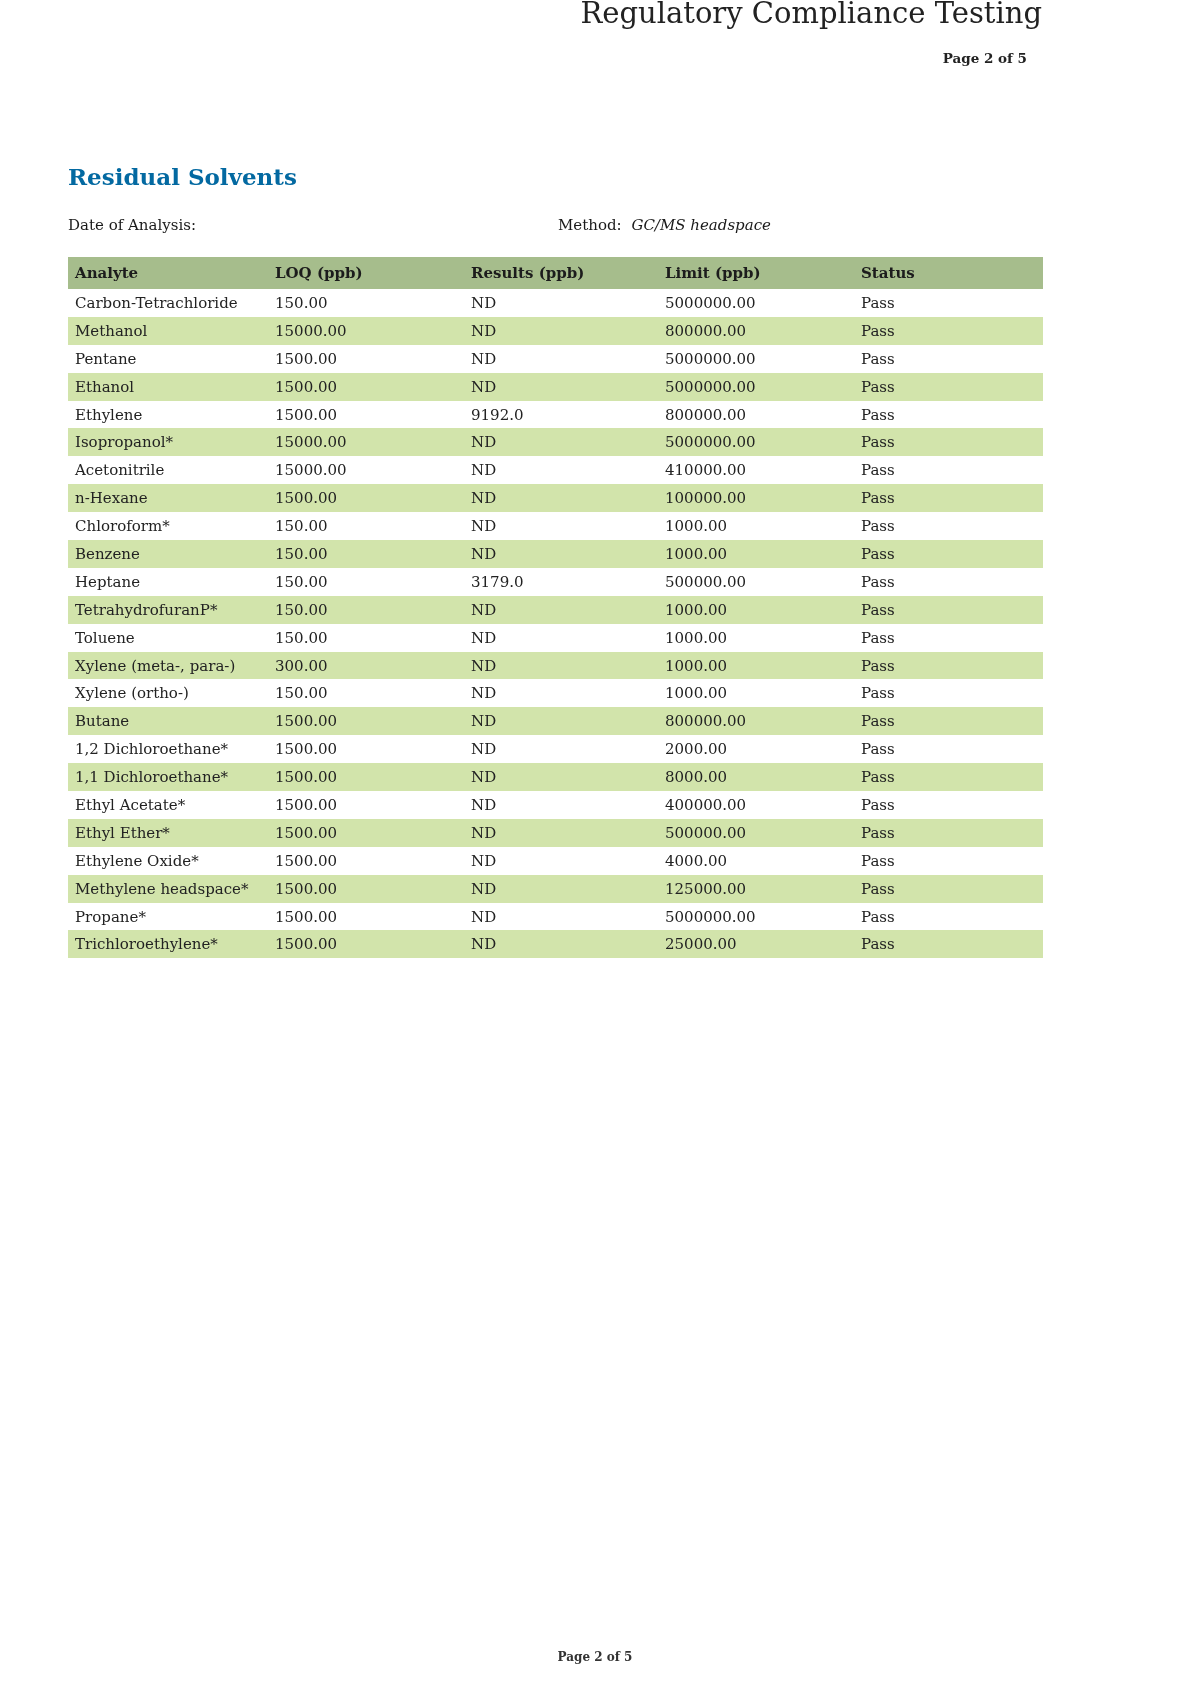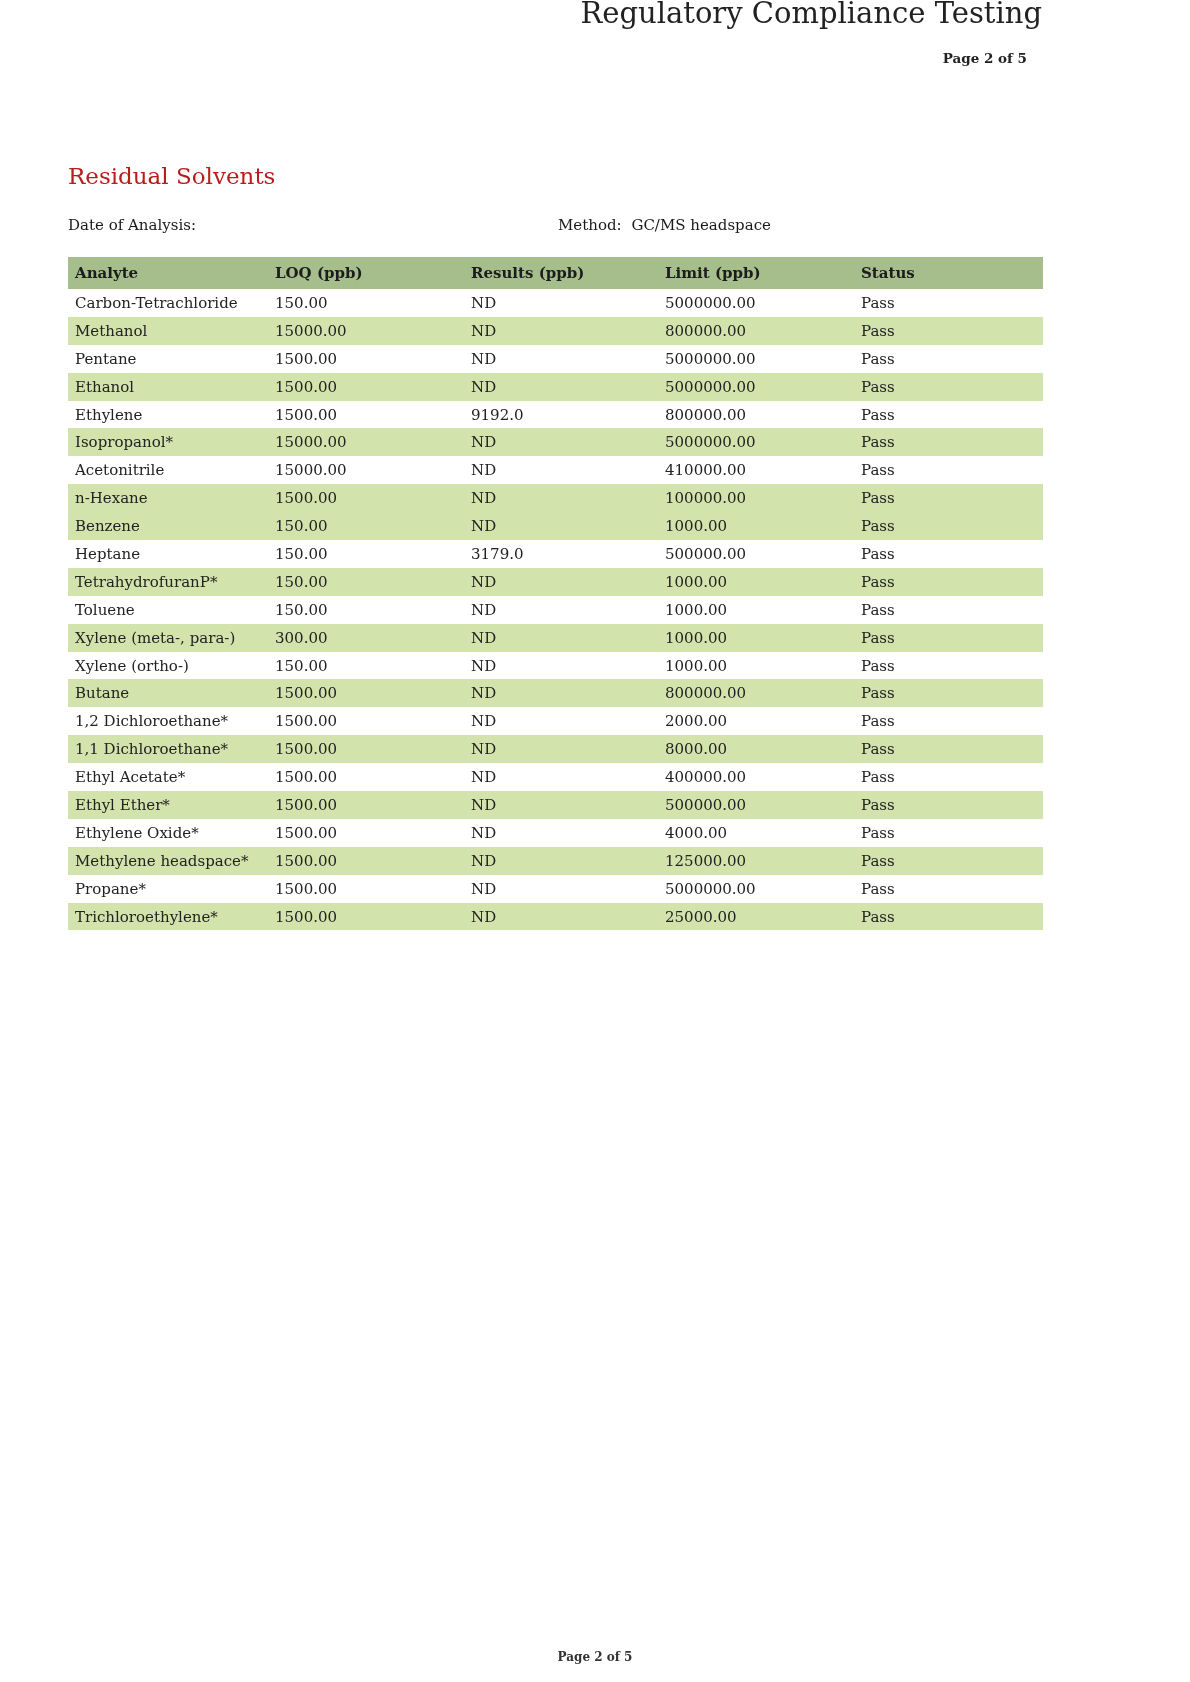--- a/index.html
+++ b/index.html
@@ -15,30 +15,30 @@
   .doc-title {
     position:absolute; top:-4px; right:148px;
     font-size:29px; font-weight:400; color:#222;
   }
   .page-indicator-top {
     position:absolute; top:50px; right:163px;
     font-size:13.5px; font-weight:700; color:#222;
   }
   .section-title {
     position:absolute; top:163px; left:68px;
-    font-size:23px; font-weight:400; color:#b91c1c;
+    font-size:23px; font-weight:700; color:#0369a1;
   }
   .meta-row {
     position:absolute; top:216px; left:68px; width:975px;
     font-size:15px; height:20px;
   }
   .meta-date { position:absolute; left:0; top:0; }
   .meta-method { position:absolute; left:490px; top:0; }
   .meta-label { font-weight:400; }
-  .meta-value { font-weight:400; margin-left:5px; }
+  .meta-value { font-weight:400; margin-left:5px;font-style:italic; }
   table.results-table {
     position:absolute; top:257px; left:68px;
     width:975px;
     border-collapse:collapse;
     font-size:15px;
     table-layout:fixed;
   }
   table.results-table th {
     background:var(--header-bg, #a6bd8c);
     text-align:left;
@@ -160,20 +160,27 @@
           <td>410000.00</td>
           <td class="status-pass">Pass</td>
         </tr>
         <tr class="stripe">
           <td>n-Hexane</td>
           <td>1500.00</td>
           <td>ND</td>
           <td>100000.00</td>
           <td class="status-pass">Pass</td>
         </tr>
+        <tr>
+          <td>Chloroform*</td>
+          <td>150.00</td>
+          <td>ND</td>
+          <td>1000.00</td>
+          <td class="status-pass">Pass</td>
+        </tr>
         <tr class="stripe">
           <td>Benzene</td>
           <td>150.00</td>
           <td>ND</td>
           <td>1000.00</td>
           <td class="status-pass">Pass</td>
         </tr>
         <tr>
           <td>Heptane</td>
           <td>150.00</td>

